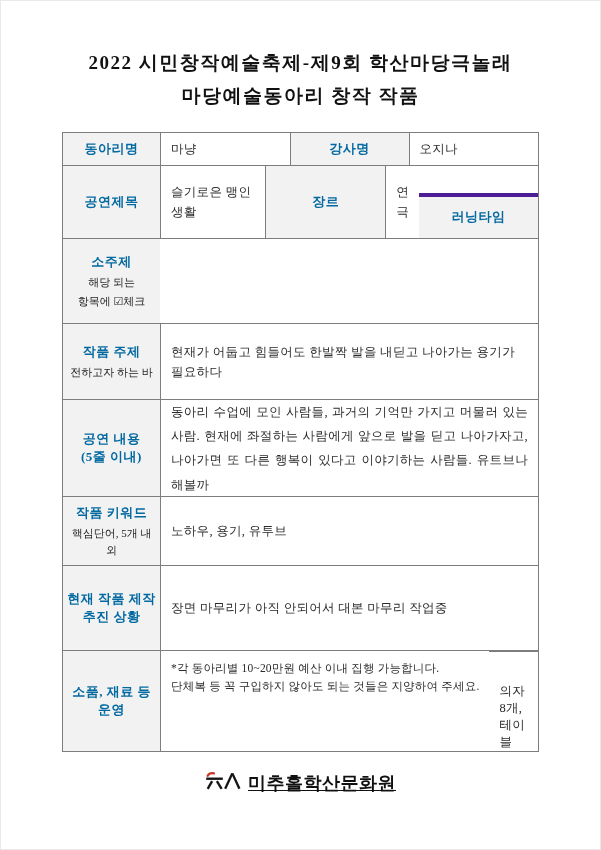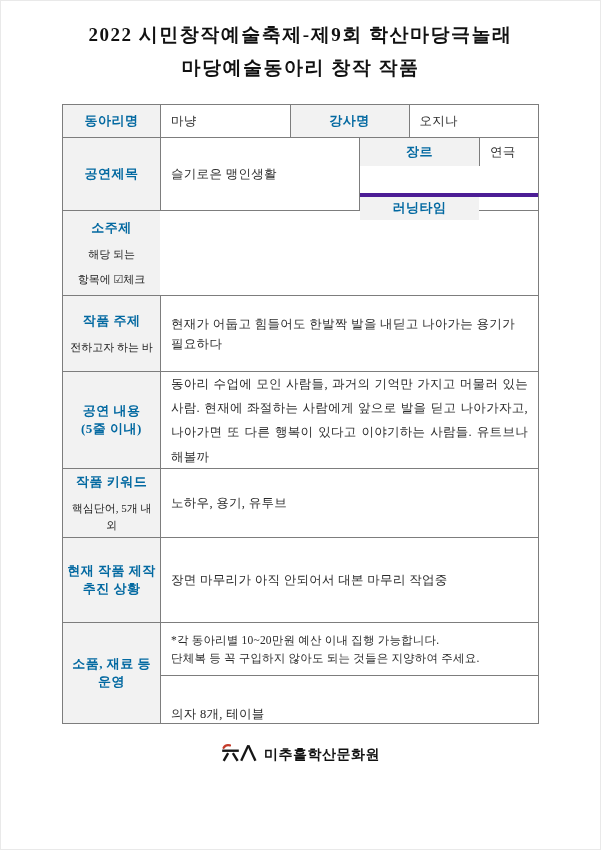--- a/index.html
+++ b/index.html
@@ -9,21 +9,21 @@
     font-family: "Liberation Serif", "DejaVu Serif", serif;
   }
   body {
     width: 601px;
     height: 850px;
     box-sizing: border-box;
     border: 1px solid #e9e9e9;
     position: relative;
     overflow: hidden;
   }
-  .doc { padding-top: 18px; }
+  .doc { padding-top: 46px; }
 
   .title {
     text-align: center;
     font-size: 19px;
     font-weight: bold;
     color: #111;
     letter-spacing: 1.5px;
     line-height: 1.72;
   }
 
@@ -52,21 +52,21 @@
   .hdr .main {
     font-weight: bold;
     font-size: 13px;
     color: #0369a1;
     letter-spacing: 0.5px;
     line-height: 1.45;
   }
   .hdr .sub {
     font-size: 11px;
     color: #222;
-    margin-top: 8px;
+    margin-top: 2px;
     line-height: 1.5;
   }
 
   .c1 { width: 97px; flex: none; }
   .c2 { width: 142px; flex: none; }
   .c3 { width: 119px; flex: none; text-align: right; }
 
   .val {
     flex: 1;
     display: flex;
@@ -85,21 +85,21 @@
 
   .r1 { height: 32px; }
   .r2 { height: 72px; }
   .r3 { height: 84px; }
   .r4 { height: 75px; }
   .r5 { height: 96px; }
   .r6 { height: 68px; }
   .r7 { height: 84px; }
   .r8 { height: 100px; }
 
-  .stack { flex: 1; display: flex; flex-direction: column; }
+  .stack { flex: 1; display: flex; flex-direction: row; }
   .subrow { flex: 1; display: flex; align-items: stretch; }
   .subrow + .subrow { border-top: 4px solid #4c1d95; margin-top: 27px; }
 
   .notes {
     height: 52px;
     flex: none;
     display: flex;
     flex-direction: column;
     justify-content: center;
     padding: 4px 10px;
@@ -122,24 +122,25 @@
 
   .footer {
     margin-top: 16px;
     display: flex;
     justify-content: center;
     align-items: center;
     gap: 5px;
   }
   .orgname {
     font-weight: bold;
-    font-size: 14px;
+    font-size: 18px;
     color: #111;
     letter-spacing: 0.5px;
     font-family: "Liberation Sans", "DejaVu Sans", sans-serif;
+    text-decoration: underline;
   }
 </style>
 </head>
 <body>
 
 <div class="doc">
 
   <div class="title">
     <div>2022 시민창작예술축제-제9회 학산마당극놀래</div>
     <div>마당예술동아리 창작 작품</div>

